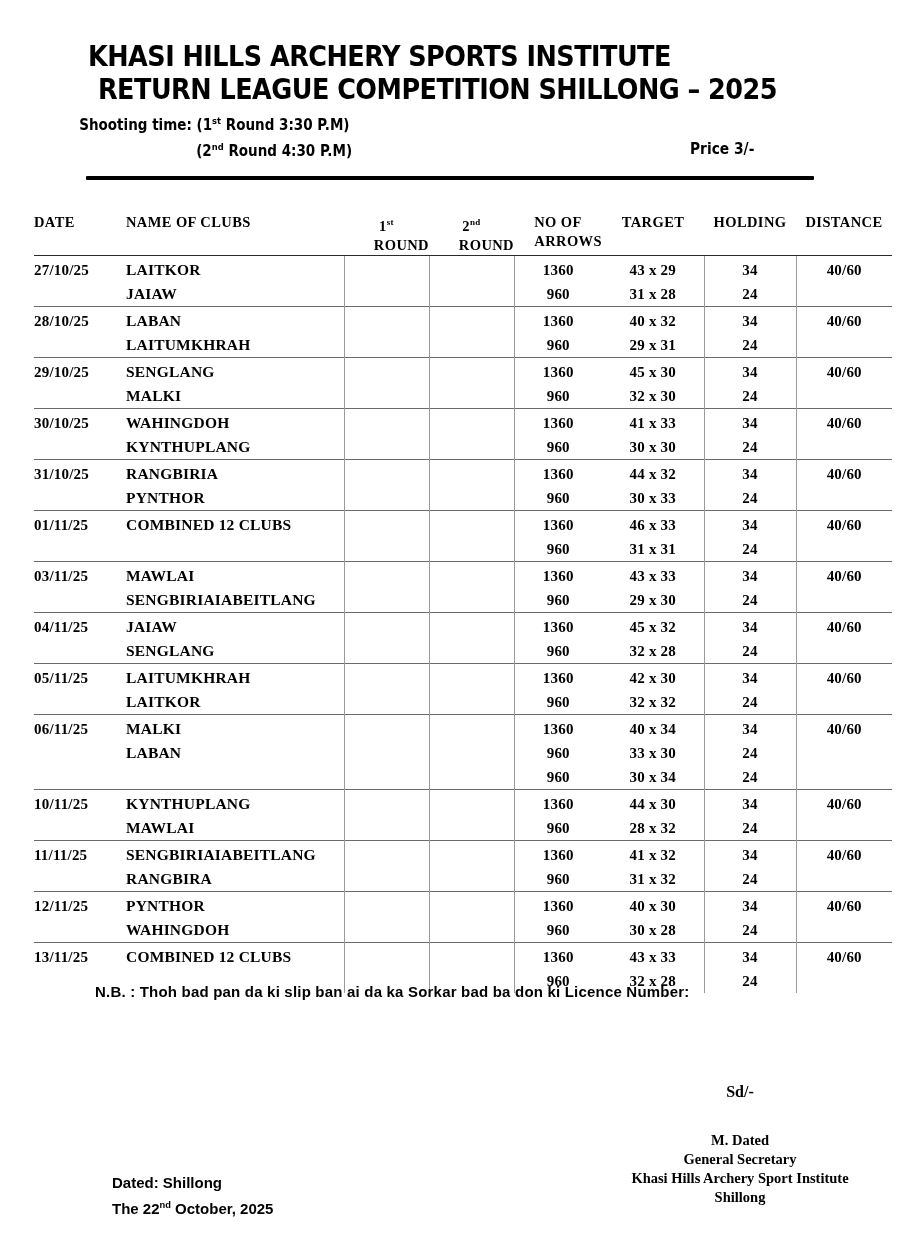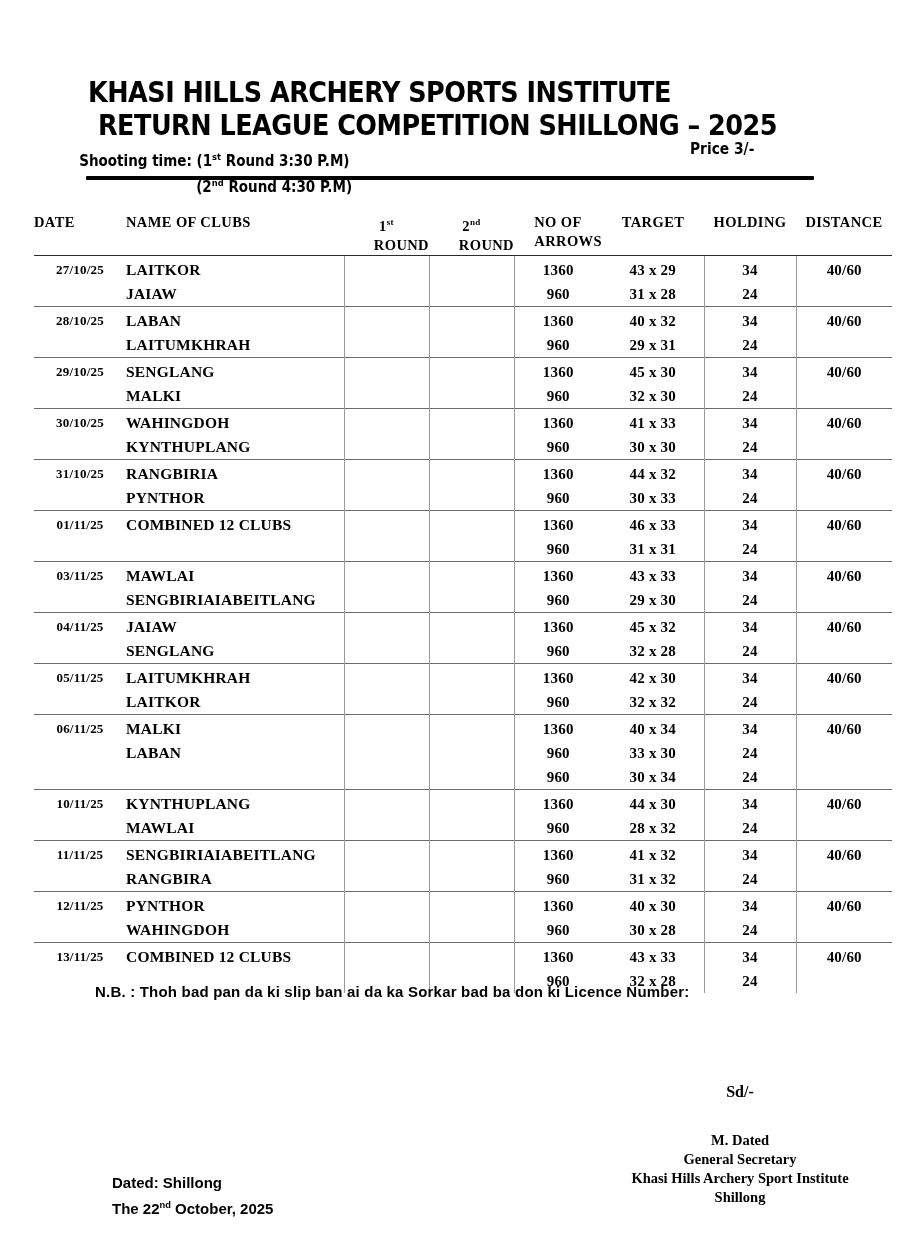--- a/index.html
+++ b/index.html
@@ -14,21 +14,20 @@
     font-family: "Liberation Serif", serif;
     color: #000000;
     overflow: hidden;
   }
 
   
   .doc-header {
     position: absolute;
     left: 0; top: 40px;
     width: 900px;
-    margin-top: 36px;
   }
   .title-line1, .title-line2 {
     font-family: "DejaVu Sans", sans-serif;
     font-weight: bold;
     color: #000;
     letter-spacing: -0.6px;
     transform: scaleX(0.88);
     transform-origin: left center;
     white-space: nowrap;
   }
@@ -123,22 +122,22 @@
   .col-r2       { width: 85px; }
   .col-arrows   { width: 88px; }
   .col-target   { width: 102px; }
   .col-holding  { width: 92px; }
   .col-distance { width: 96px; }
 
   tbody tr.pair-top td { padding-top: 2px; }
 
   .cell-date {
     font-weight: bold;
-    font-size: 13px;
-    text-align: center;
+    font-size: 15px;
+    text-align: left;
     padding-right: 7px;
     white-space: nowrap;
     letter-spacing: 0.2px;
     margin-top: 20px;
   }
   .cell-club {
     font-weight: bold;
     font-size: 15.5px;
     text-align: left;
     padding-left: 4px;

